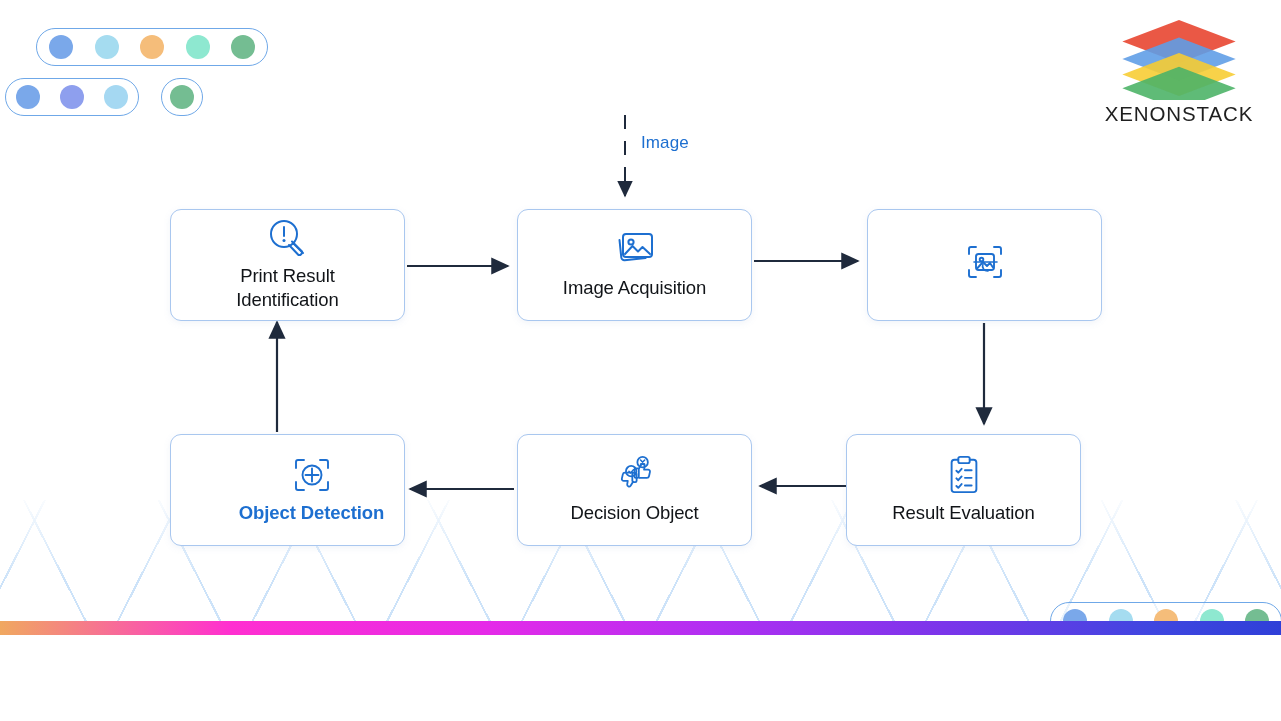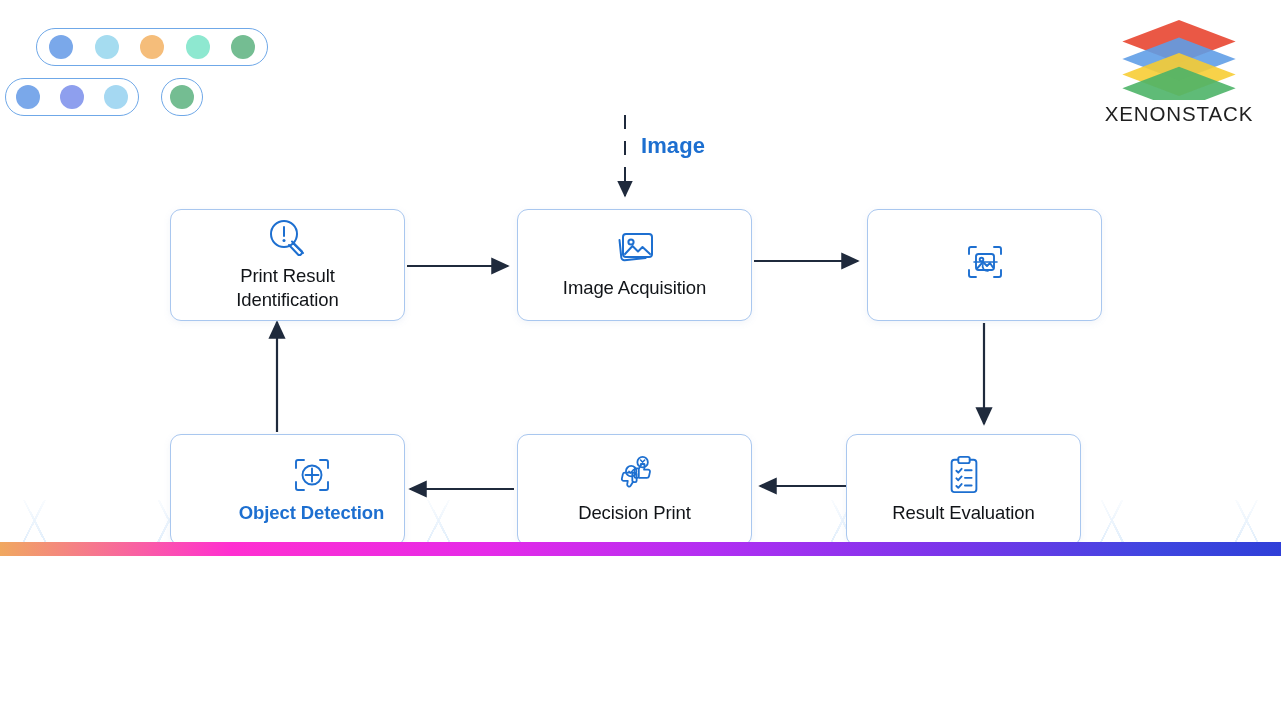--- a/index.html
+++ b/index.html
@@ -8,21 +8,21 @@
     width: 1281px;
     height: 721px;
     overflow: hidden;
     background: #ffffff;
     font-family: "Liberation Sans", sans-serif;
   }
 
   #stage {
     position: relative;
     width: 1281px;
-    height: 556px;
+    height: 635px;
     background: #ffffff;
     overflow: hidden;
   }
 
   
   .iso-grid {
     position: absolute;
     left: 0;
     top: 500px;
     width: 1281px;
@@ -126,24 +126,23 @@
     position: absolute;
     left: 0; top: 0;
     width: 1281px; height: 721px;
     pointer-events: none;
   }
 
   .image-label {
     position: absolute;
     left: 641px;
     top: 133px;
-    font-size: 22px;
+    font-size: 17px;
     color: #1d6fd0;
     letter-spacing: 0.1px;
-    font-weight: bold;
   }
 </style>
 </head>
 <body>
 
 <div id="stage">
 
   <div class="iso-grid"></div>
   <div class="iso-fade"></div>
 
@@ -283,21 +282,21 @@
         <circle cx="30" cy="7.5" r="5.5"></circle>
         <path d="M27.8 5.3 l4.4 4.4 M32.2 5.3 l-4.4 4.4" stroke-width="1.6"></path>
         <circle cx="18" cy="17" r="5.5"></circle>
         <path d="M15.6 17 l1.8 1.9 l3.2 -3.6" stroke-width="1.6"></path>
         <path d="M26 14.5 l2.5 -4.2 a2 2 0 0 1 3.6 1.4 l-0.6 3.6 h4.2 a2 2 0 0 1 2 2.4 l-1 4.6 a2.3 2.3 0 0 1 -2.3 1.8 h-7.6"></path>
         <rect x="21.5" y="14" width="4.5" height="10" rx="1.4"></rect>
         <path d="M20 28 l-2.6 4.3 a2 2 0 0 1 -3.6 -1.4 l0.6 -3.7 h-4.2 a2 2 0 0 1 -2 -2.4 l1 -4.5 a2.3 2.3 0 0 1 2.3 -1.8 h7.6"></path>
         <rect x="19.2" y="18.5" width="4.5" height="10" rx="1.4"></rect>
       </svg>
     </div>
-    <div class="node-label">Decision Print</div>
+    <div class="node-label">Decision Object</div>
   </div>
 
   <div class="node highlight" id="node-object">
     <div class="node-icon">
       <svg width="38" height="36" viewBox="0 0 38 36" fill="none" stroke="#1d6fd0" stroke-width="1.9" stroke-linecap="round" stroke-linejoin="round">
         <path d="M3 11 V5 a2 2 0 0 1 2 -2 h6"></path>
         <path d="M27 3 h6 a2 2 0 0 1 2 2 v6"></path>
         <path d="M35 25 v6 a2 2 0 0 1 -2 2 h-6"></path>
         <path d="M11 33 h-6 a2 2 0 0 1 -2 -2 v-6"></path>
         <circle cx="19" cy="18" r="9.5"></circle>

